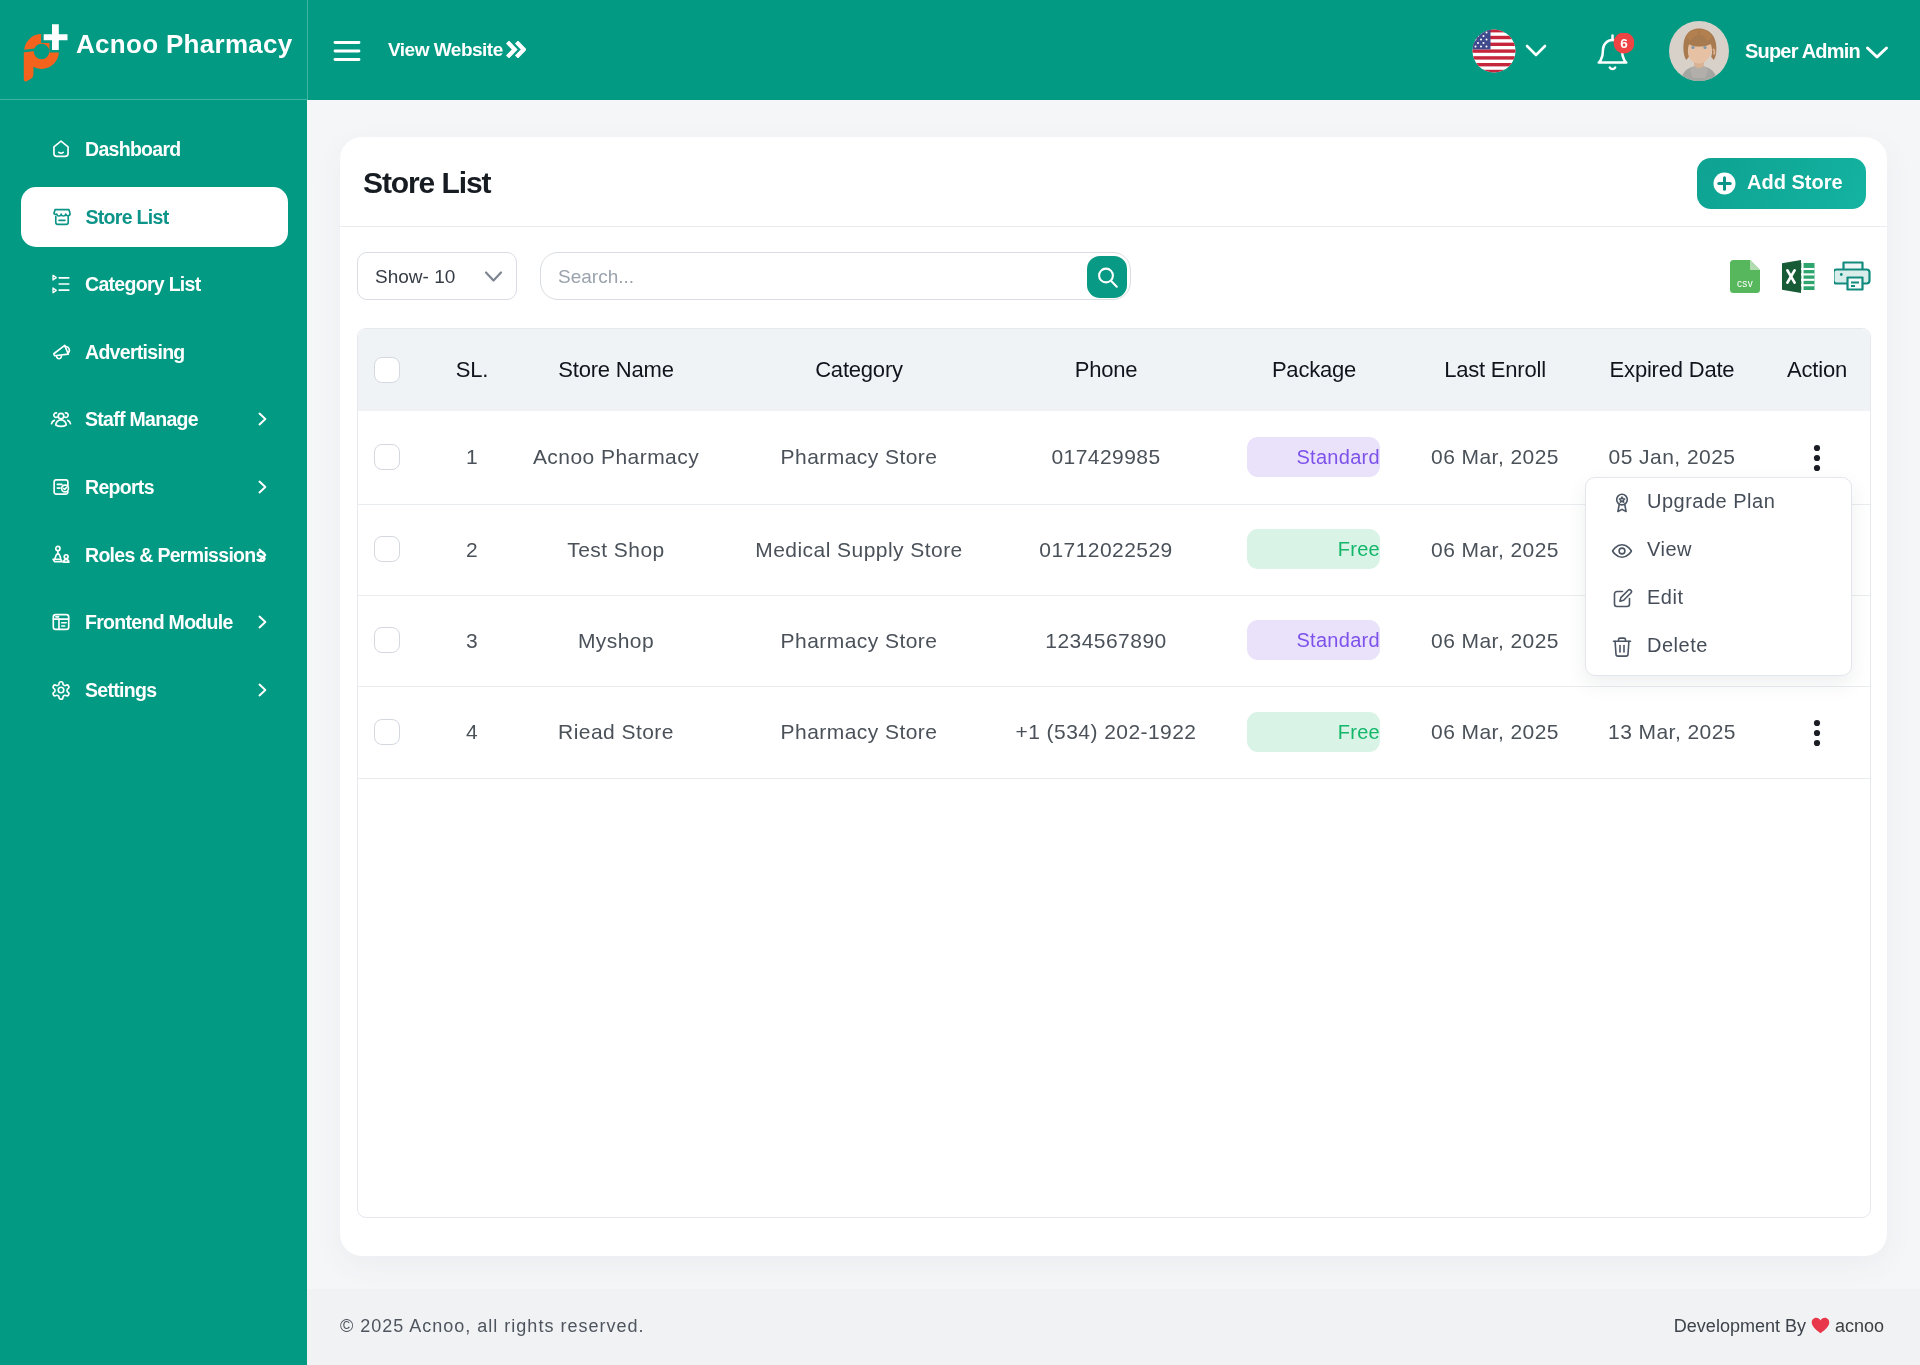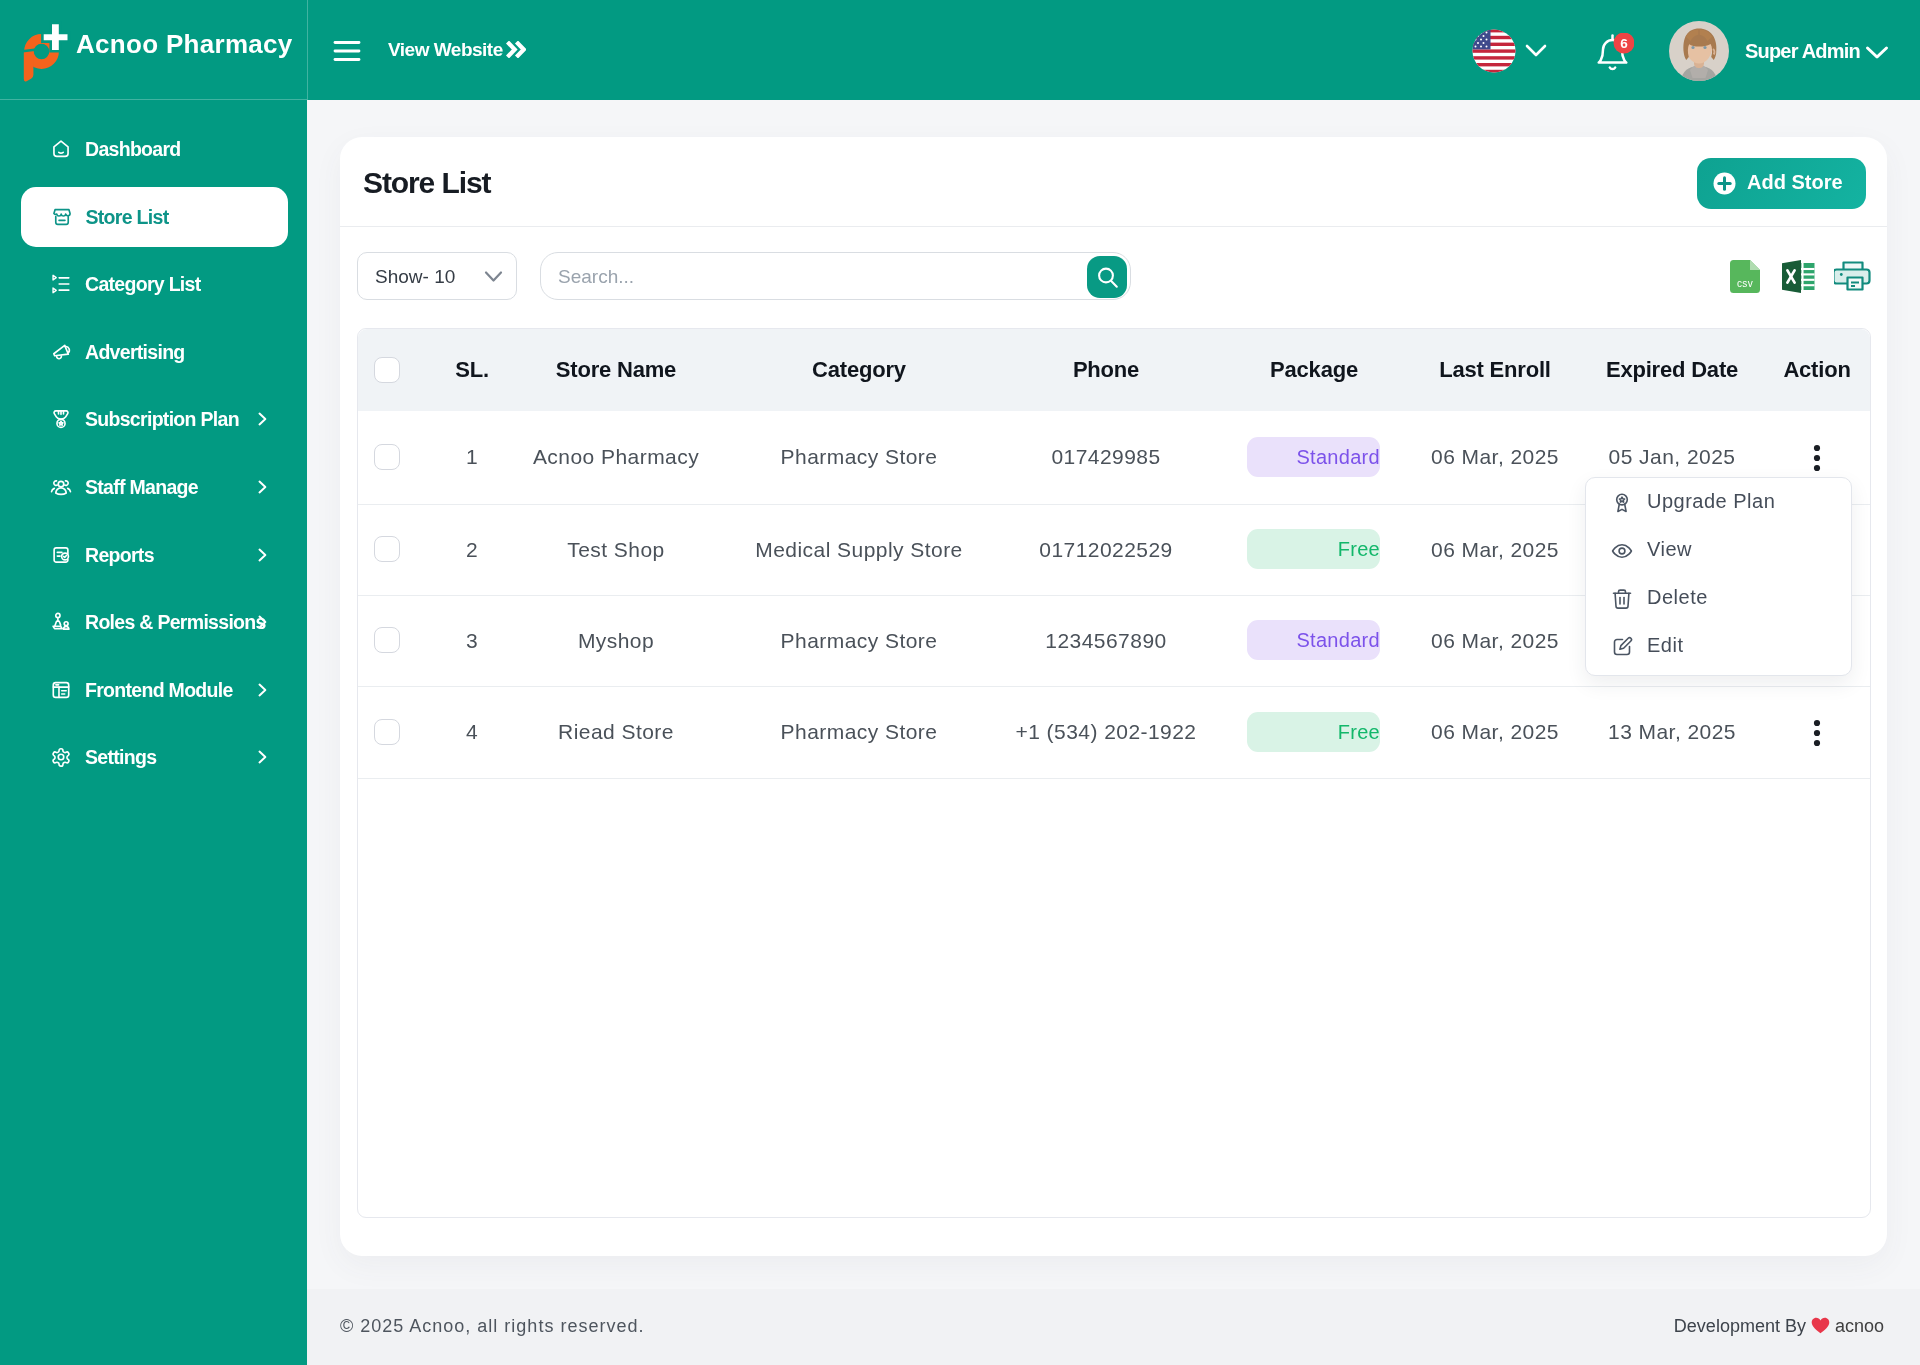--- a/index.html
+++ b/index.html
@@ -19,21 +19,21 @@
 .mitem.active .ic{left:30px}
 .mitem.active .lb{left:65px}
 .card{position:absolute;left:340px;top:137px;width:1547px;height:1119px;background:#fff;border-radius:22px;box-shadow:0 10px 30px rgba(70,80,90,.05)}
 .ctitle{position:absolute;left:23px;top:28px;font-size:30px;line-height:36px;letter-spacing:-1.1px;font-weight:bold;color:#171c23}
 .addbtn{position:absolute;left:1357px;top:21px;width:169px;height:51px;border-radius:14px;background:linear-gradient(125deg,#0ea291 0%,#14b3a1 100%);color:#fff;font-size:20px;font-weight:bold}
 .cdivider{position:absolute;left:0;top:89px;width:1547px;height:1px;background:#eaecef}
 .selbox{position:absolute;left:17px;top:115px;width:160px;height:48px;border:1px solid #d9dde2;border-radius:10px;background:#fff}
 .searchbox{position:absolute;left:200px;top:115px;width:591px;height:48px;border:1px solid #d9dde2;border-radius:18px;background:#fff}
 .twrap{position:absolute;left:17px;top:191px;width:1514px;height:890px;border:1px solid #e6e8ee;border-radius:9px;background:#fff}
 .thead{position:absolute;left:0;top:0;width:1512px;height:82px;background:#f0f3f6;border-radius:9px 9px 0 0}
-.th{position:absolute;top:0;height:82px;line-height:82px;text-align:center;font-size:22px;letter-spacing:-0.2px;font-weight:bold;color:#10151d}
+.th{position:absolute;top:0;height:82px;line-height:82px;text-align:center;font-size:22px;letter-spacing:-0.2px;font-weight:normal;color:#10151d}
 .td{position:absolute;text-align:center;font-size:21px;letter-spacing:0.45px;color:#4a5159;white-space:nowrap;height:28px;line-height:28px}
 .row-line{position:absolute;left:0;width:1512px;height:1px;background:#eaedf0}
 .cb{position:absolute;width:26px;height:26px;border:1px solid #d5d8df;border-radius:8px;background:#fff}
 .pill{position:absolute;width:133px;height:40px;border-radius:11px;text-align:right;line-height:40px;font-size:20px;letter-spacing:0.3px}
 .pill.std{background:#eae1fb;color:#7c52ea}
 .pill.free{background:#d9f3e6;color:#12b76a}
 .dropdown{position:absolute;left:1585px;top:477px;width:267px;height:199px;background:#fff;border:1px solid #e3e6ec;border-radius:10px;box-shadow:0 8px 20px rgba(40,50,60,.08)}
 .ditem{position:relative;height:48px}
 .ditem .ic{position:absolute;left:24px;top:12px;width:24px;height:24px}
 .ditem .lb{position:absolute;left:61px;top:11px;font-size:20px;letter-spacing:0.5px;color:#454d59}
@@ -169,34 +169,20 @@
               <path d="m4 10.8 14.5-4v10.4L4 13.2v-2.4z"></path>
               <path d="M18.5 6.8a2.1 2.1 0 0 1 0 10.4" opacity="0"></path>
               <path d="M10.7 16.2a2.6 2.6 0 1 1-5-1.4"></path>
               <path d="M18.5 8.2c1.8.4 3 1.9 3 3.8s-1.2 3.4-3 3.8"></path>
             </g>
           </svg>
         <div class="lb">Advertising</div>
       </div>
       <div class="mitem">
         <svg class="ic" viewBox="0 0 24 24" fill="none" stroke="#fff" stroke-width="1.8" stroke-linecap="round" stroke-linejoin="round">
-            <path d="M6.3 3.2h11.4c1.5 0 2.4 1.6 1.6 2.9l-2.2 3.6c-1 1.6-2.8 2.4-5.1 2.4s-4.1-.8-5.1-2.4L4.7 6.1c-.8-1.3.1-2.9 1.6-2.9Z"></path>
-            <path d="M9.3 3.6v2.9"></path>
-            <path d="M12 3.6v3.3"></path>
-            <path d="M14.7 3.6v2.9"></path>
-            <circle cx="12" cy="16.8" r="4.4"></circle>
-            <path d="m12 14.7.64 1.3 1.43.2-1.04 1 .25 1.42L12 17.95l-1.28.67.25-1.42-1.04-1 1.43-.2Z"></path>
-          </svg>
-        <div class="lb">Subscription Plan</div>
-        <svg class="ch" viewBox="0 0 24 24" fill="none" stroke="#fff" stroke-width="2.4" stroke-linecap="round" stroke-linejoin="round">
-            <path d="m9 5.5 7 6.5-7 6.5"></path>
-          </svg>
-      </div>
-      <div class="mitem">
-        <svg class="ic" viewBox="0 0 24 24" fill="none" stroke="#fff" stroke-width="1.8" stroke-linecap="round" stroke-linejoin="round">
             <circle cx="12" cy="8.8" r="3"></circle>
             <path d="M6.3 18.6a5.7 5.7 0 0 1 11.4 0c-1.6 1-3.5 1.5-5.7 1.5s-4.1-.5-5.7-1.5Z"></path>
             <path d="M16.9 5.3a2.5 2.5 0 1 1-.9 4.6"></path>
             <path d="M7.1 5.3a2.5 2.5 0 1 0 .9 4.6"></path>
             <path d="M19.3 13.5c1.6.7 2.7 1.9 3 3.5"></path>
             <path d="M4.7 13.5c-1.6.7-2.7 1.9-3 3.5"></path>
           </svg>
         <div class="lb">Staff Manage</div>
         <svg class="ch" viewBox="0 0 24 24" fill="none" stroke="#fff" stroke-width="2.4" stroke-linecap="round" stroke-linejoin="round">
             <path d="m9 5.5 7 6.5-7 6.5"></path>
@@ -389,34 +375,34 @@
     </div>
     <div class="ditem" style="top:1px">
       <svg class="ic" viewBox="0 0 24 24" fill="none" stroke="#4b5563" stroke-width="1.6" stroke-linecap="round" stroke-linejoin="round">
           <path d="M2.6 12S6 5.8 12 5.8 21.4 12 21.4 12 18 18.2 12 18.2 2.6 12 2.6 12Z"></path>
           <circle cx="12" cy="12" r="2.9"></circle>
         </svg>
       <div class="lb">View</div>
     </div>
     <div class="ditem" style="top:1px">
       <svg class="ic" viewBox="0 0 24 24" fill="none" stroke="#4b5563" stroke-width="1.6" stroke-linecap="round" stroke-linejoin="round">
+          <path d="M12.5 4.5H7A2.5 2.5 0 0 0 4.5 7v10A2.5 2.5 0 0 0 7 19.5h10a2.5 2.5 0 0 0 2.5-2.5v-5.5"></path>
+          <path d="M18.2 3.3a1.9 1.9 0 0 1 2.7 2.7L13.6 13.3l-3.7 1 1-3.7Z"></path>
+        </svg>
+      <div class="lb">Edit</div>
+    </div>
+    <div class="ditem" style="top:1px">
+      <svg class="ic" viewBox="0 0 24 24" fill="none" stroke="#4b5563" stroke-width="1.6" stroke-linecap="round" stroke-linejoin="round">
           <path d="M3.5 6.2h17"></path>
           <path d="M8.5 6.2V4.7a1.6 1.6 0 0 1 1.6-1.6h3.8a1.6 1.6 0 0 1 1.6 1.6v1.5"></path>
           <path d="m18.9 6.2-.9 13a2 2 0 0 1-2 1.9H8a2 2 0 0 1-2-1.9l-.9-13"></path>
           <path d="M10 10.5v6.5"></path>
           <path d="M14 10.5v6.5"></path>
         </svg>
       <div class="lb">Delete</div>
-    </div>
-    <div class="ditem" style="top:1px">
-      <svg class="ic" viewBox="0 0 24 24" fill="none" stroke="#4b5563" stroke-width="1.6" stroke-linecap="round" stroke-linejoin="round">
-          <path d="M12.5 4.5H7A2.5 2.5 0 0 0 4.5 7v10A2.5 2.5 0 0 0 7 19.5h10a2.5 2.5 0 0 0 2.5-2.5v-5.5"></path>
-          <path d="M18.2 3.3a1.9 1.9 0 0 1 2.7 2.7L13.6 13.3l-3.7 1 1-3.7Z"></path>
-        </svg>
-      <div class="lb">Edit</div>
     </div>
   </div>
   <div class="footer">
     <div class="abs" style="left:33px;top:27px;font-size:18px;letter-spacing:1px;color:#4e555e">© 2025 Acnoo, all rights reserved.</div>
     <div class="abs" style="right:36px;top:27px;font-size:18px;color:#3d434b">Development By <svg width="19" height="17" viewBox="0 0 24 22" style="vertical-align:-2px">
           <path d="M12 21S1.5 14.5.7 8.2C.2 3.9 3 1 6.4 1c2.4 0 4.4 1.3 5.6 3.4C13.2 2.3 15.2 1 17.6 1 21 1 23.8 3.9 23.3 8.2 22.5 14.5 12 21 12 21Z" fill="#e8374a"></path>
         </svg> <span style="color:#404040">acnoo</span></div>
   </div>
 </div>
 

